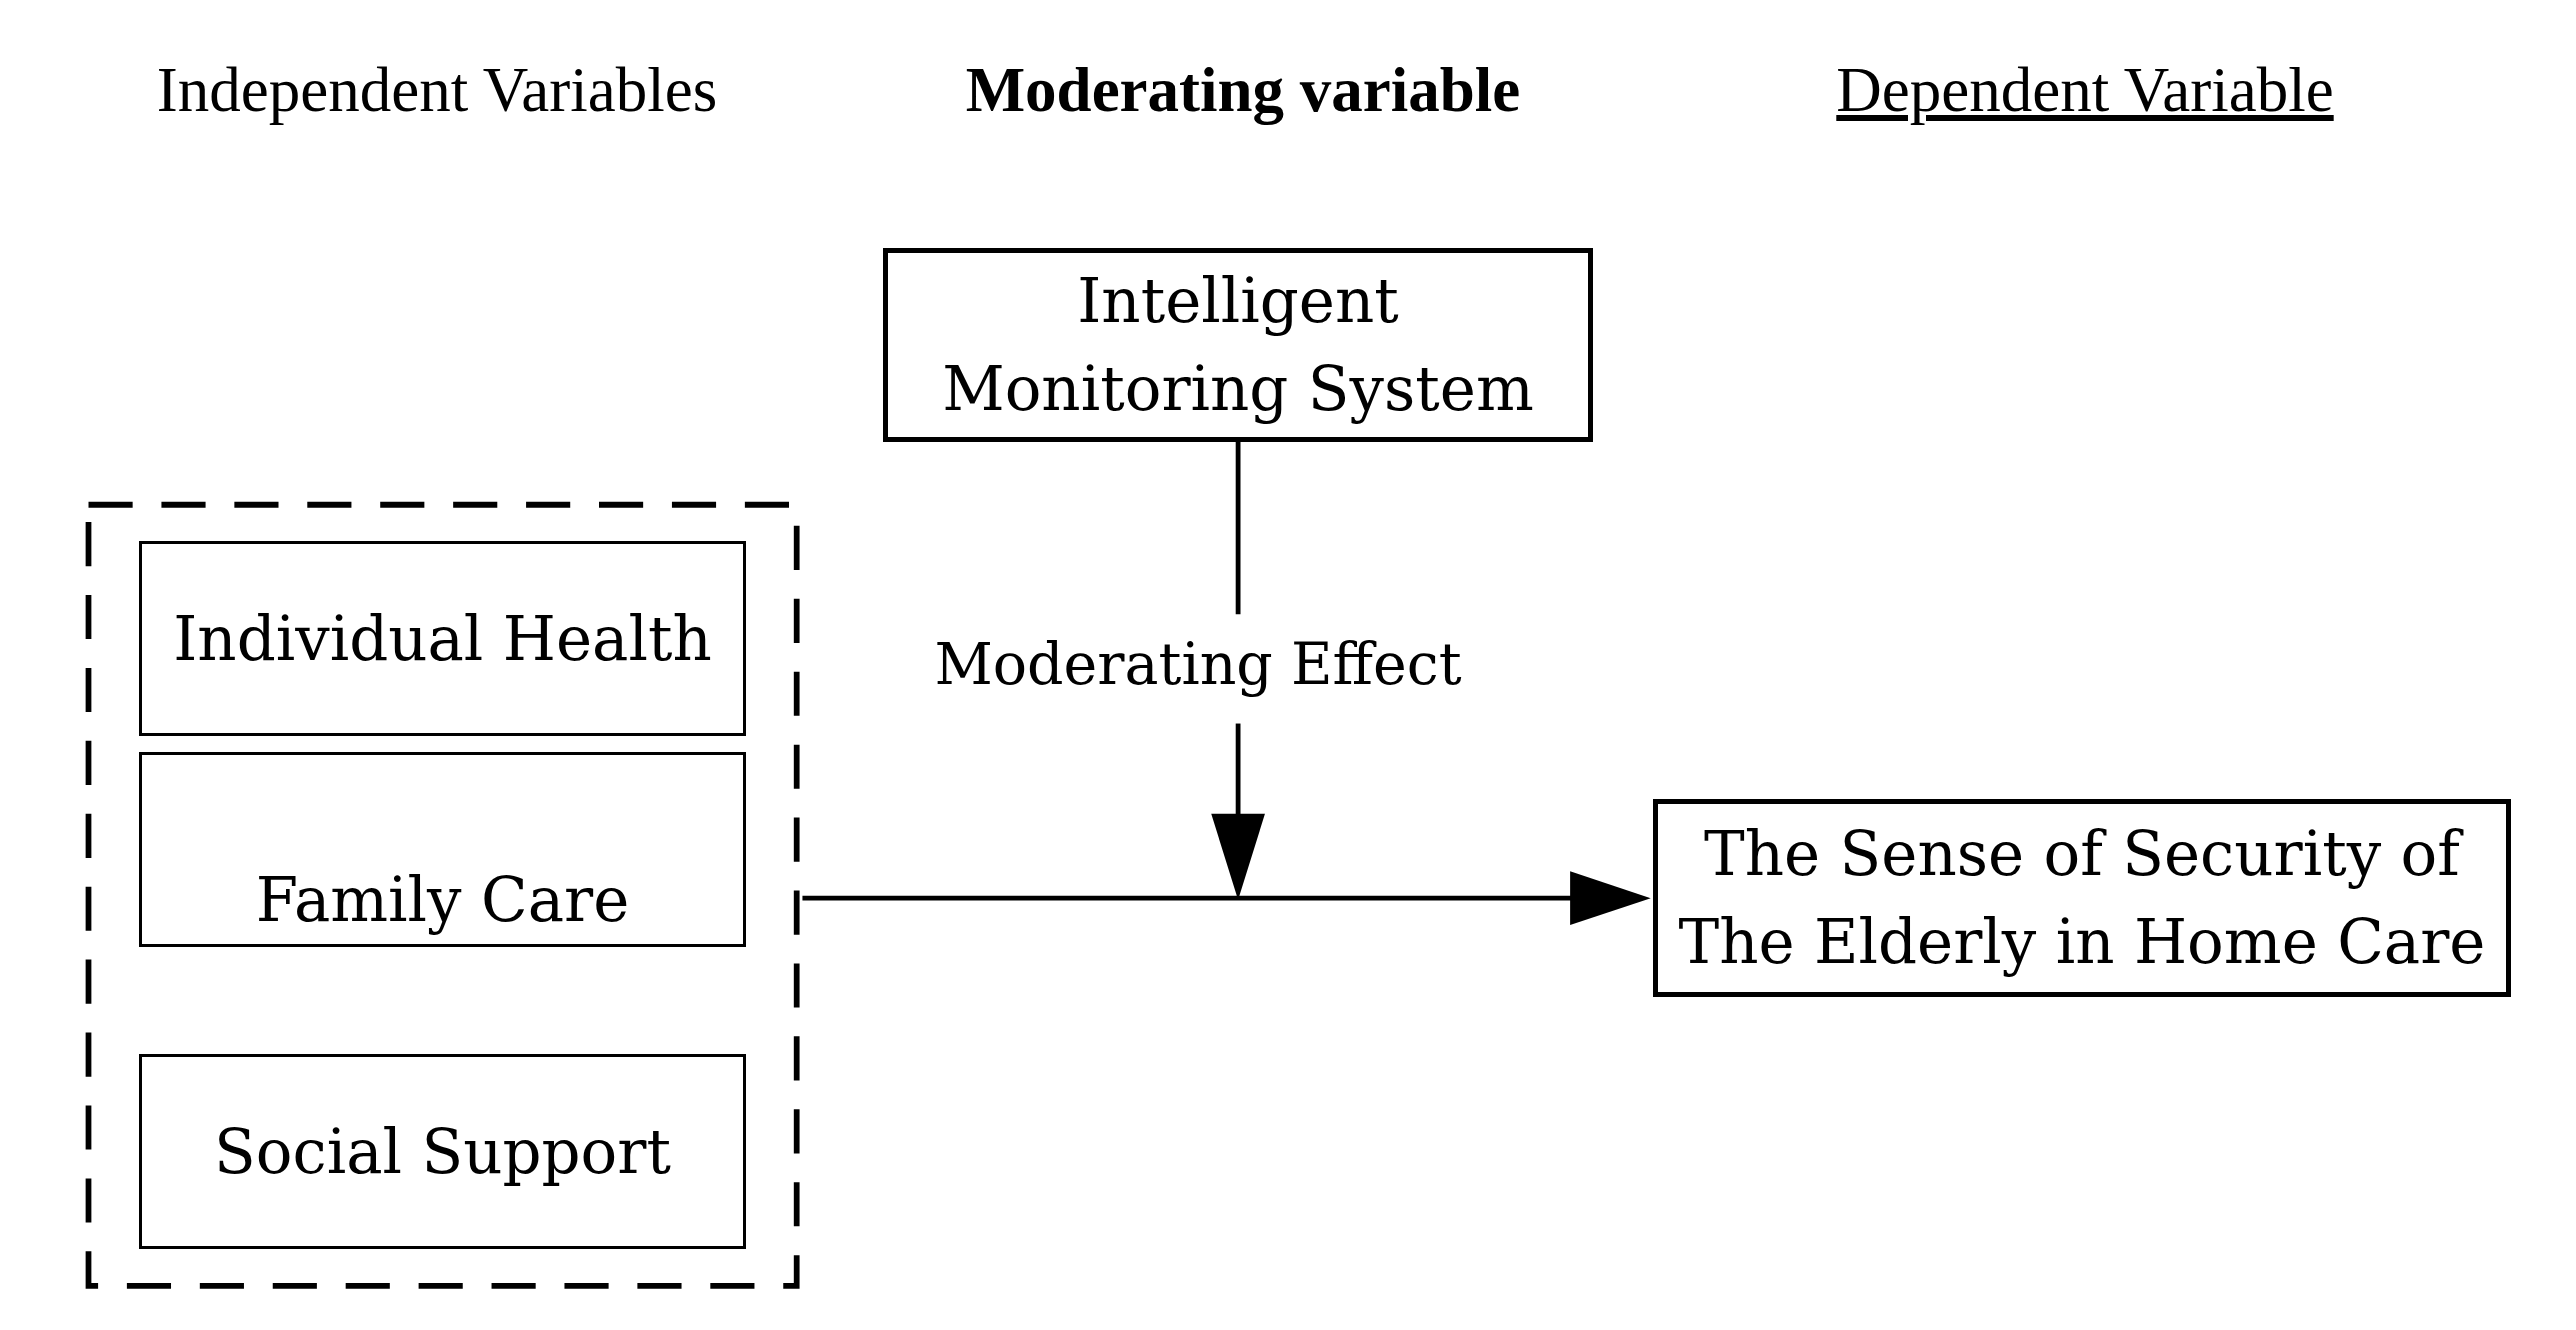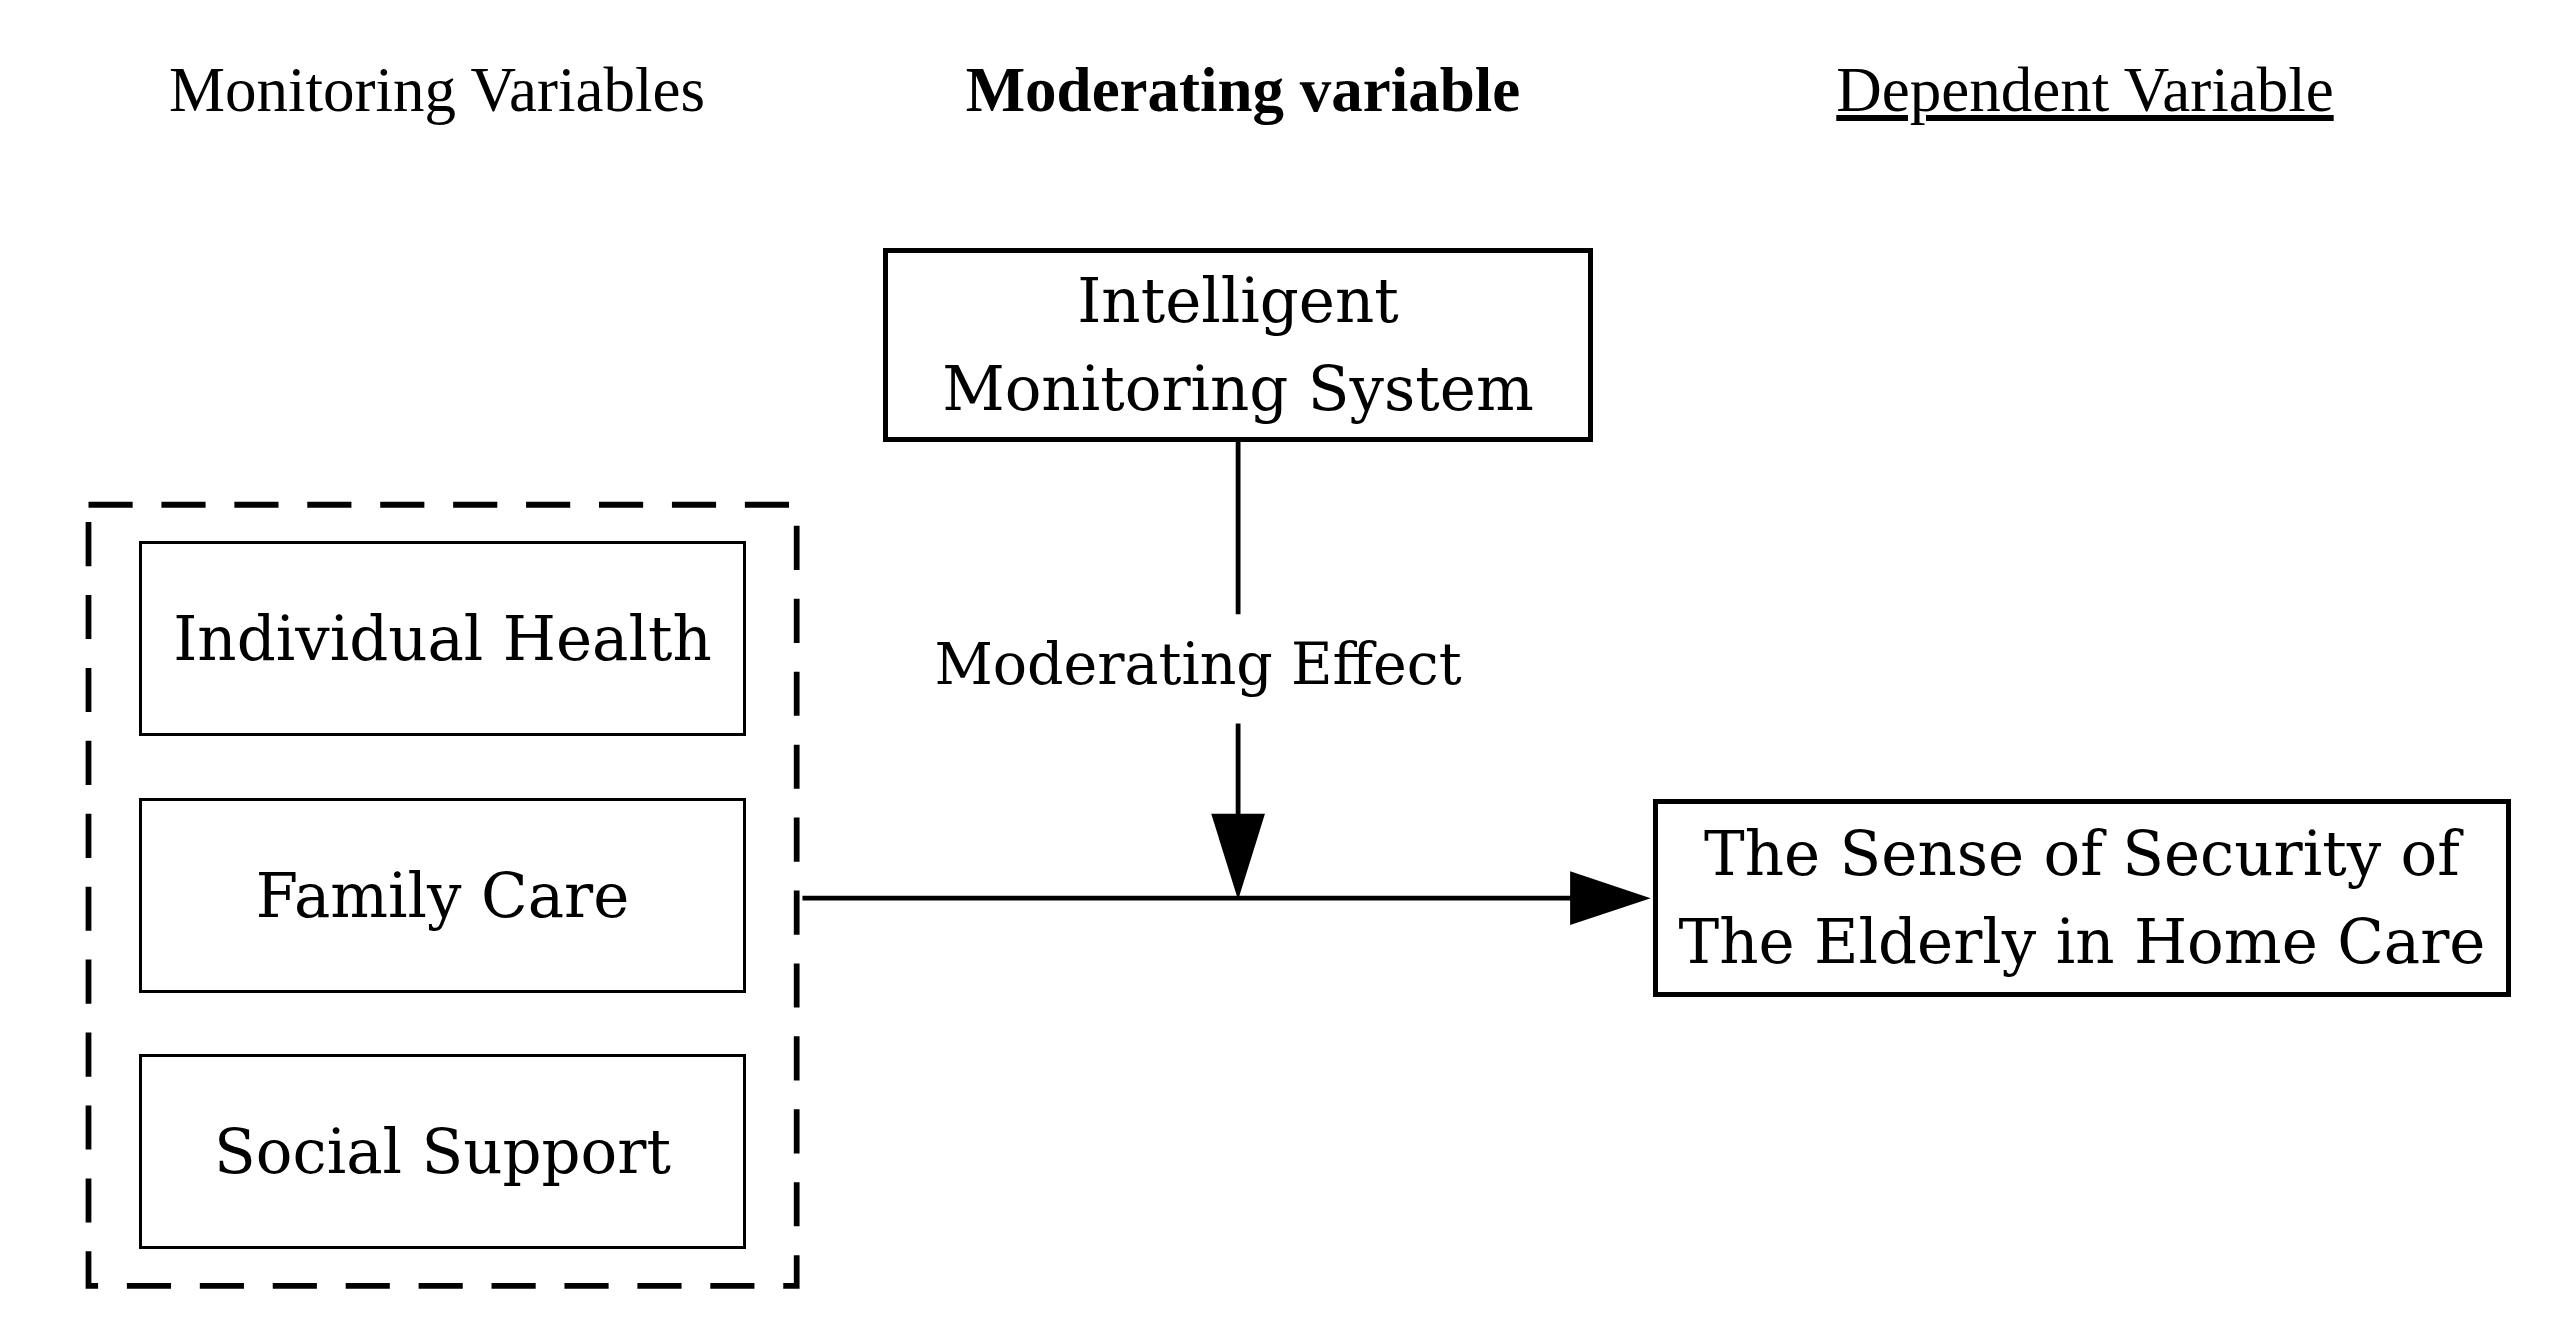--- a/index.html
+++ b/index.html
@@ -47,21 +47,21 @@
     justify-content:center;
     text-align:center;
     font-size:61px;
     line-height:88px;
     white-space:nowrap;
   }
   .box-thick{border-width:5.8px;}
   .moderator-box{left:883px;top:248px;width:710px;height:194px;}
   .iv-box{left:139px;width:607px;height:195px;}
   .iv-1{top:541px;}
-  .iv-2{top:798px;}
+  .iv-2{top:752px;justify-content:flex-end;}
   .iv-3{top:1054px;}
   .dep-box{left:1653px;top:799px;width:858px;height:198px;}
   .fx-label{
     position:absolute;
     left:862px;top:616px;width:672px;height:96px;
     line-height:96px;
     text-align:center;
     font-size:57px;
     white-space:nowrap;
   }
@@ -79,21 +79,21 @@
 
     <line x1="1290" y1="754" x2="1290" y2="854" stroke="currentColor" stroke-width="5"></line>
 
     <polygon points="1262,848 1318,848 1290,938" fill="currentColor"></polygon>
 
     <line x1="836" y1="936" x2="1642" y2="936" stroke="currentColor" stroke-width="5"></line>
 
     <polygon points="1636,908 1636,964 1720,936" fill="currentColor"></polygon>
   </svg>
 
-  <div class="hdr hdr-ind">Monitoring Variables</div>
+  <div class="hdr hdr-ind">Independent Variables</div>
   <div class="hdr hdr-mod">Moderating variable</div>
   <div class="hdr hdr-dep">Dependent Variable</div>
 
   <div class="box box-thick moderator-box">
     <span>Intelligent</span>
     <span>Monitoring System</span>
   </div>
 
   <div class="box iv-box iv-1">
     <span>Individual Health</span>

